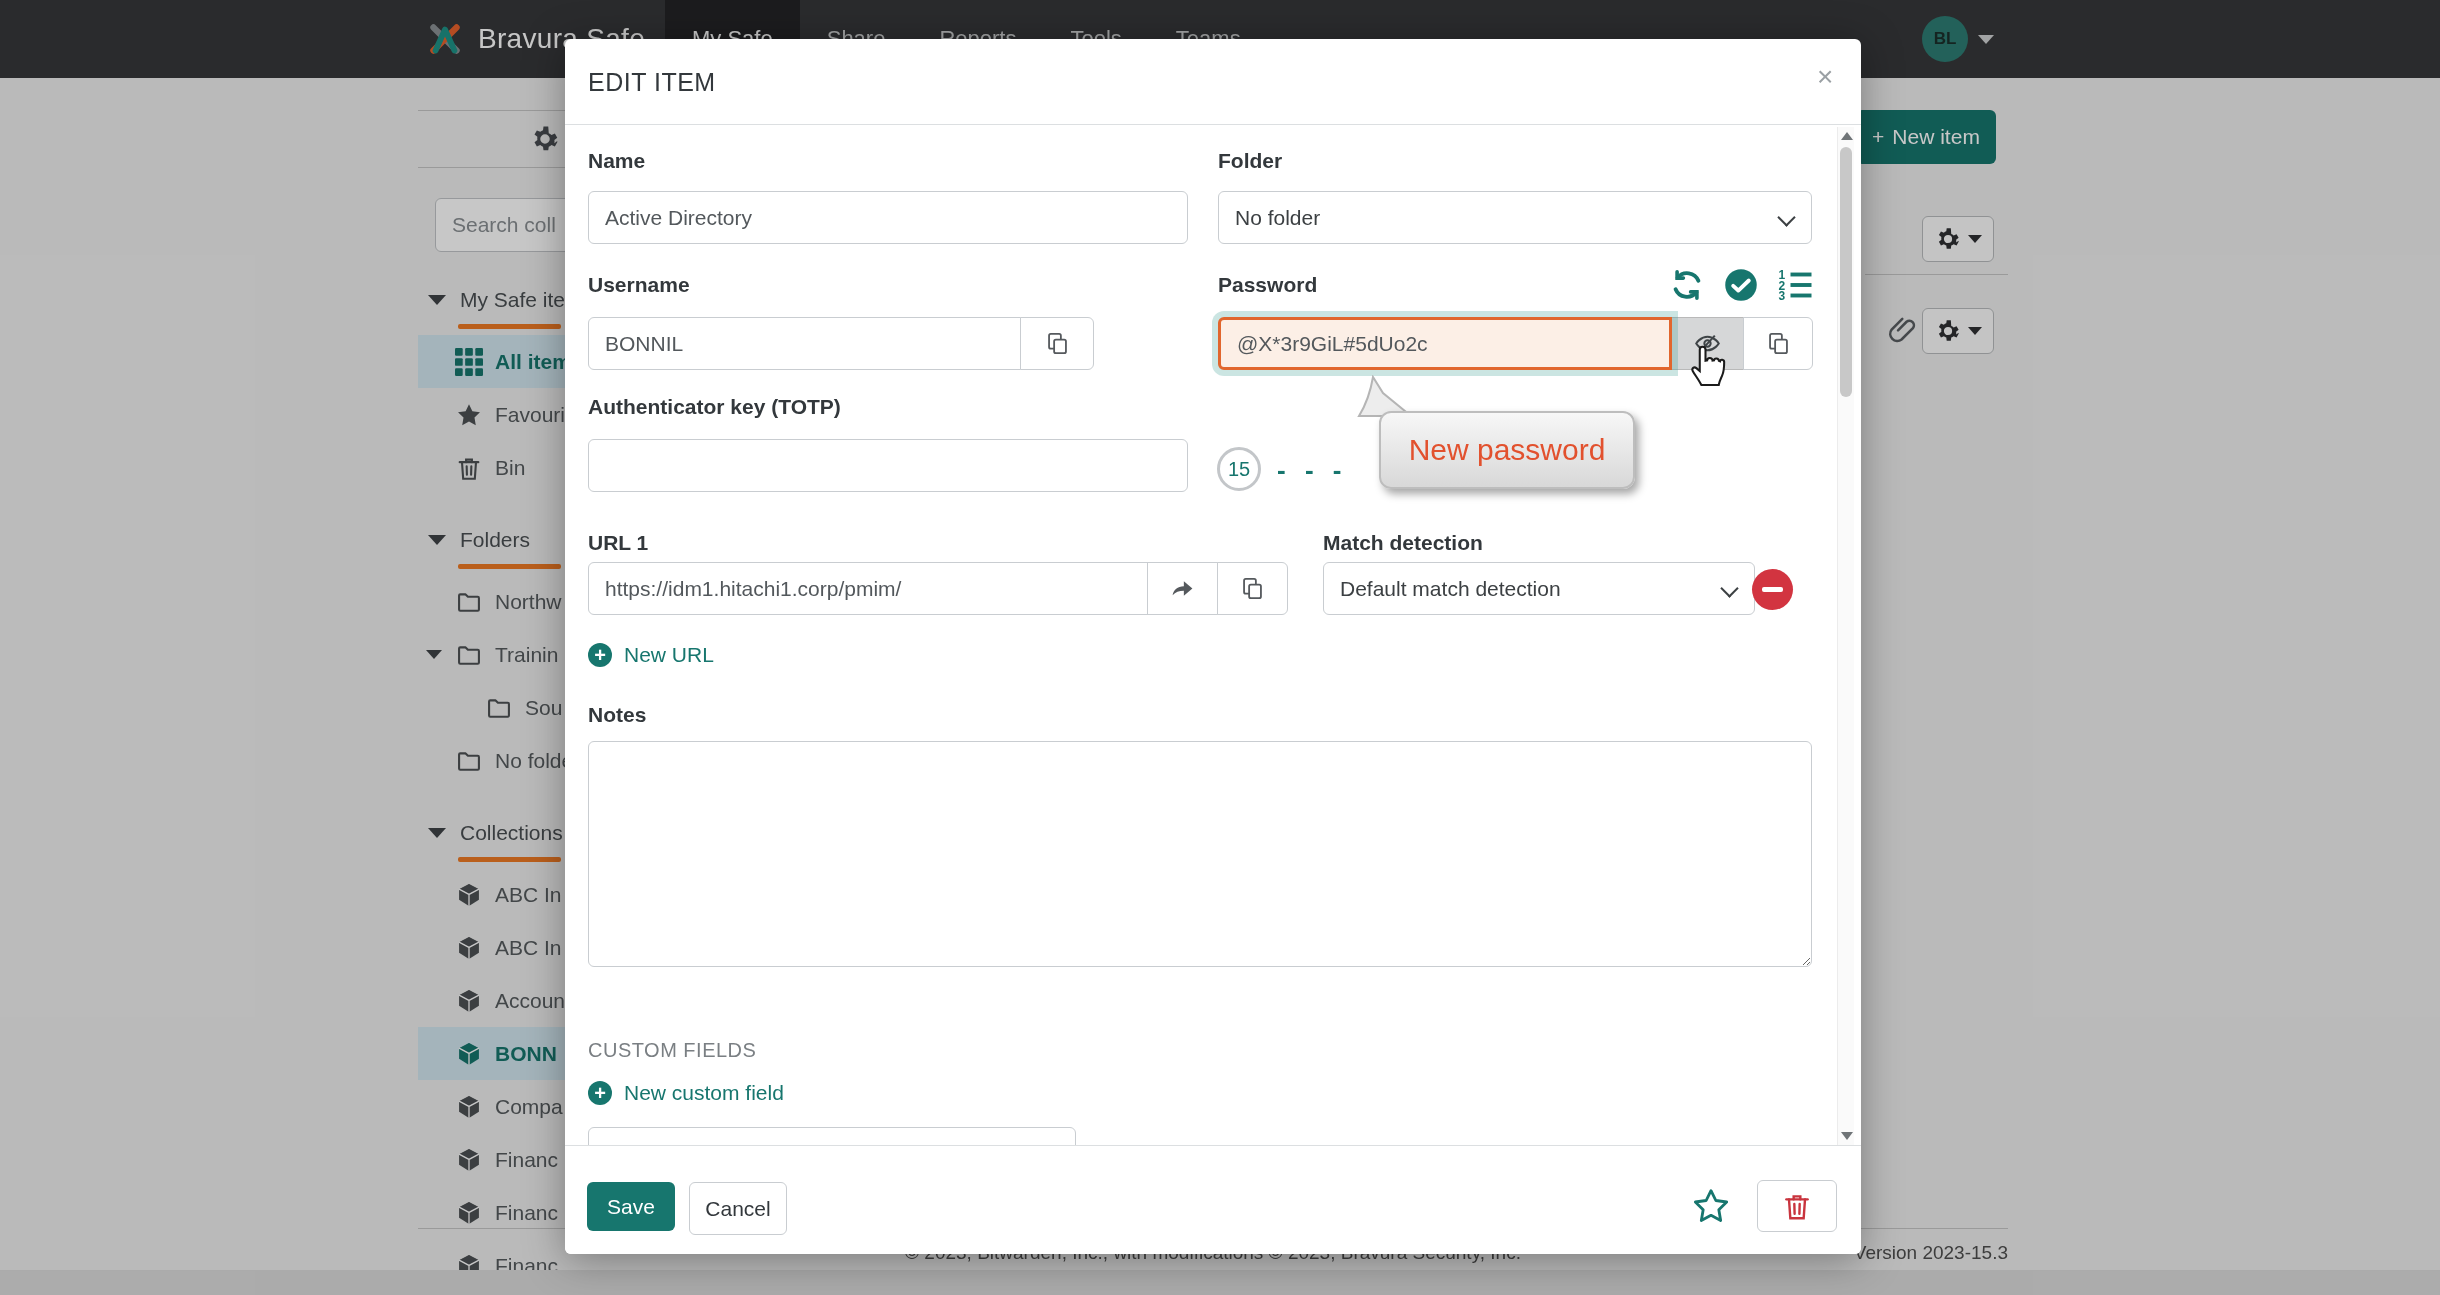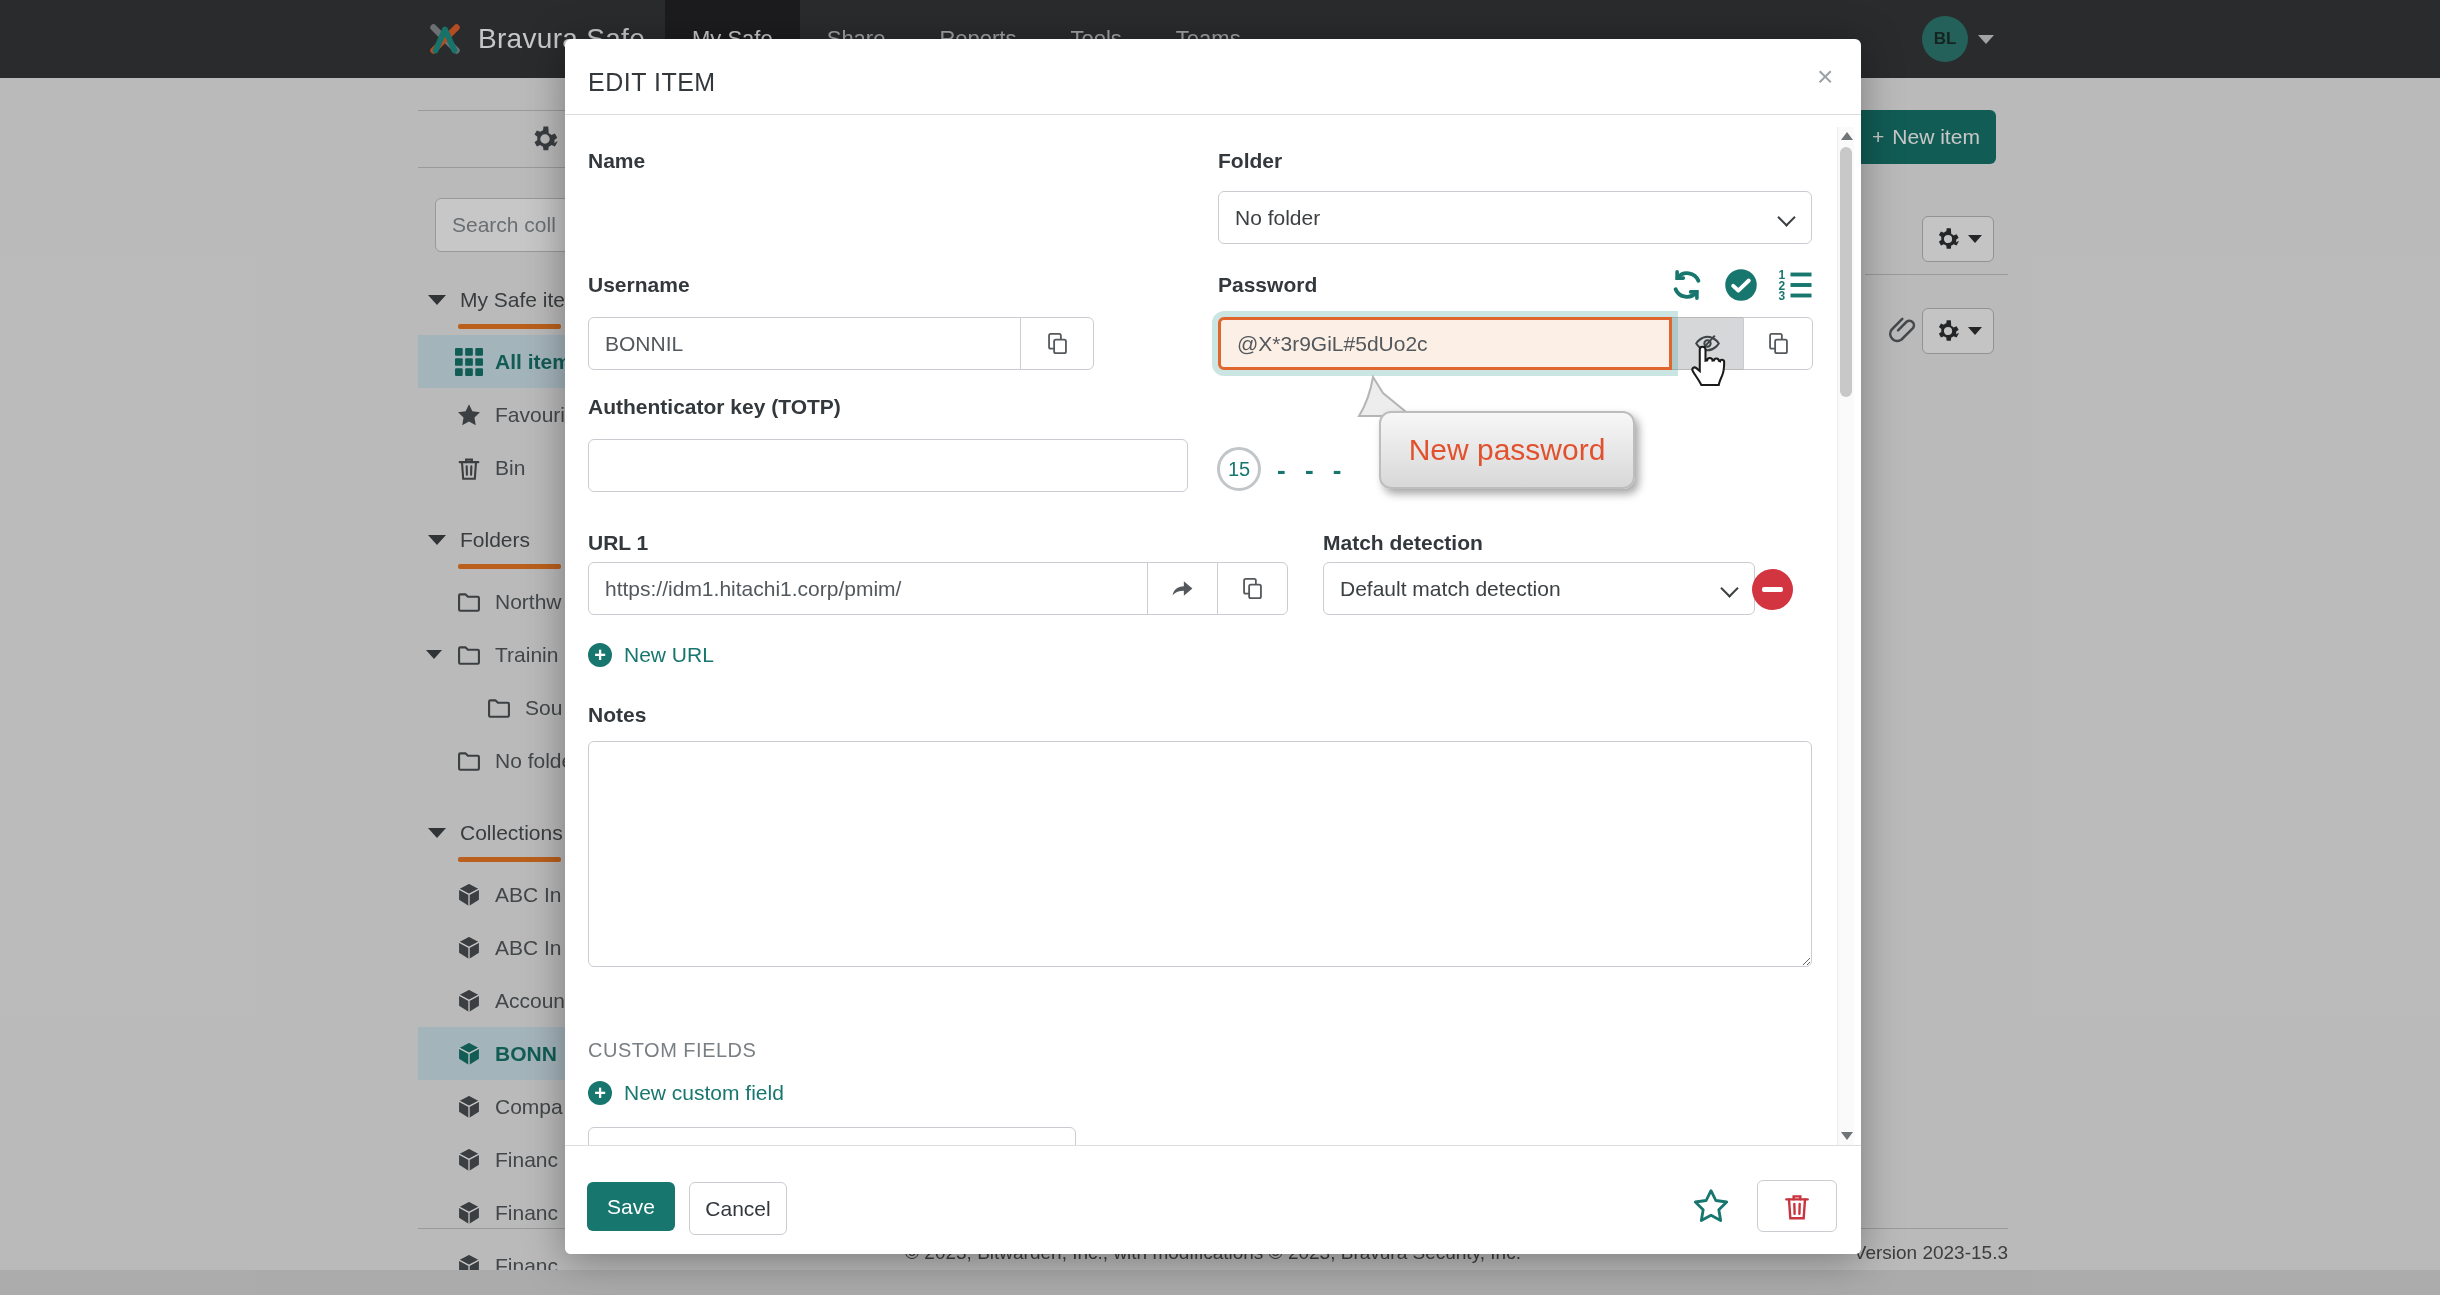--- a/index.html
+++ b/index.html
@@ -51,21 +51,21 @@
   .page-footer-line { position:absolute; left:0; top:1150px; width:1590px; height:1px; background:#c6c6c6; }
   .copyright { position:absolute; left:0; top:1164px; width:1590px; text-align:center; font-size:19px; color:#4f4f4f; }
   .version { position:absolute; right:0; top:1164px; font-size:19px; color:#4f4f4f; }
   .bottom-strip { position:absolute; left:0; top:1192px; width:2440px; height:25px; background:#dcdcdc; }
 
   
   .overlay { position:absolute; inset:0; background:rgba(0,0,0,0.22); z-index:2; }
 
   
   .modal { position:absolute; left:565px; top:39px; width:1296px; height:1215px; background:#fff; border-radius:6px; box-shadow:0 6px 40px rgba(0,0,0,.35); z-index:3; }
-  .m-header { position:absolute; left:0; top:0; width:100%; height:76px; border-bottom:1px solid #dcdfe1;padding-left:15px; }
+  .m-header { position:absolute; left:0; top:0; width:100%; height:86px; border-bottom:1px solid #dcdfe1;padding-left:15px; }
   .m-title { position:absolute; left:23px; top:0; line-height:86px; font-size:25px; font-weight:500; color:#33383c; letter-spacing:.5px; }
   .m-close { position:absolute; left:1252px; top:24px; font-size:28px; color:#9aa0a4; cursor:pointer; line-height:1; }
 
   .label { position:absolute; font-size:21px; font-weight:600; color:#33383c; }
   .tinput { position:absolute; height:53px; border:1px solid #c9cdd1; border-radius:6px; font-size:21px; color:#53585c; padding:0 16px; font-family:inherit; background:#fff; }
   .fselect { position:absolute; height:53px; border:1px solid #c9cdd1; border-radius:6px; font-size:21px; color:#3c4043; background:#fff; display:flex; align-items:center; padding:0 16px; cursor:pointer; }
   .fselect .chev { position:absolute; right:18px; top:19px; width:13px; height:13px; border-right:2.5px solid #3c4043; border-bottom:2.5px solid #3c4043; transform:rotate(45deg); }
   .igroup { position:absolute; display:flex; }
   .igroup .gi { border:1px solid #c9cdd1; font-size:21px; color:#53585c; padding:0 16px; font-family:inherit; background:#fff; height:53px; }
   .igroup .gbtn { height:53px; border:1px solid #c9cdd1; background:#fff; display:flex; align-items:center; justify-content:center; cursor:pointer; color:#55595d; margin-left:-1px; }
@@ -361,20 +361,21 @@
 
   <div class="overlay"></div>
 
   <div class="modal">
     <div class="m-header">
       <div class="m-title">EDIT ITEM</div>
       <div class="m-close">×</div>
     </div>
 
     <div class="label" style="left:23px; top:110px;">Name</div>
+    <input class="tinput" style="left: 23px; top: 152px; width: 600px;" value="Active Directory">
     <div class="label" style="left:653px; top:110px;">Folder</div>
     <div class="fselect" style="left:653px; top:152px; width:594px;">
       <span>No folder</span>
         <span class="chev"></span>
     </div>
 
     <div class="label" style="left:23px; top:234px;">Username</div>
     <div class="igroup" style="left:23px; top:278px; width:600px;">
       <input class="gi r-left" style="width: 433px;" value="BONNIL">
       <button class="gbtn r-right" style="width:74px;">

